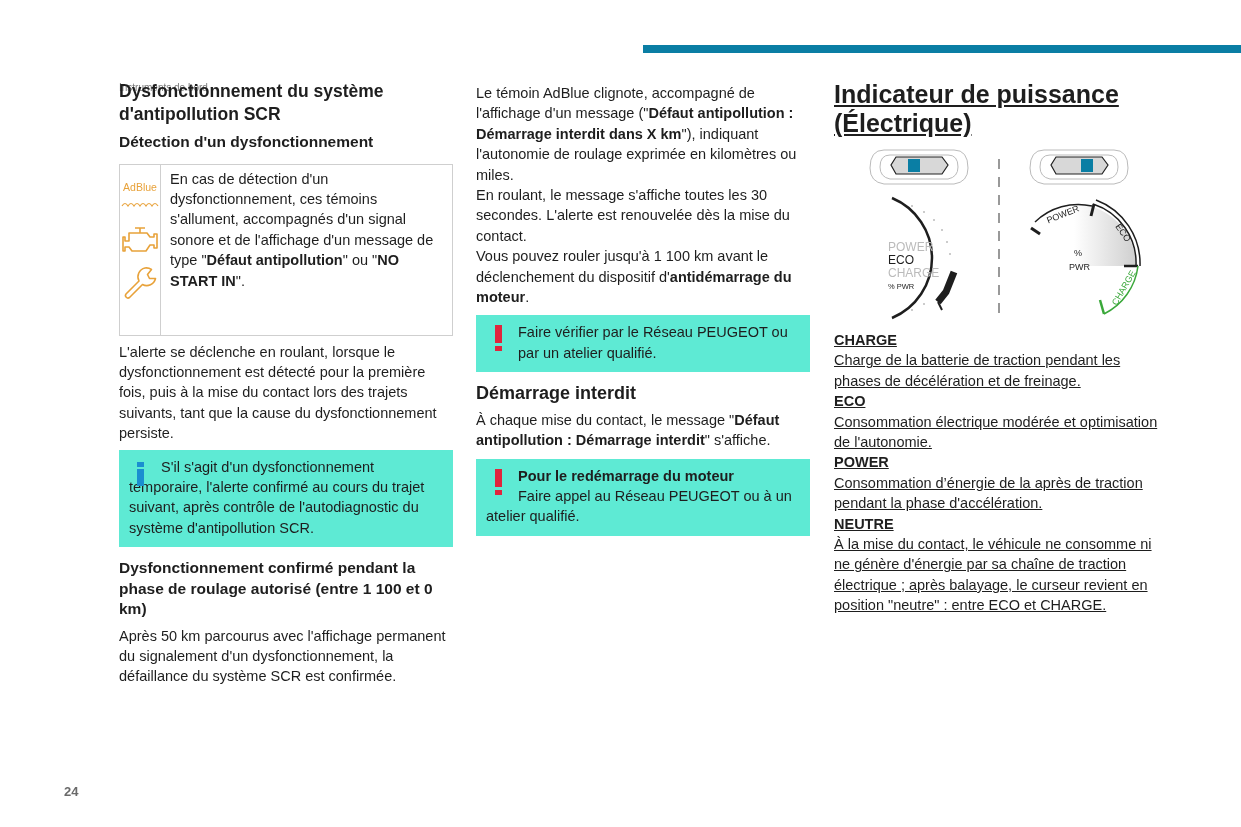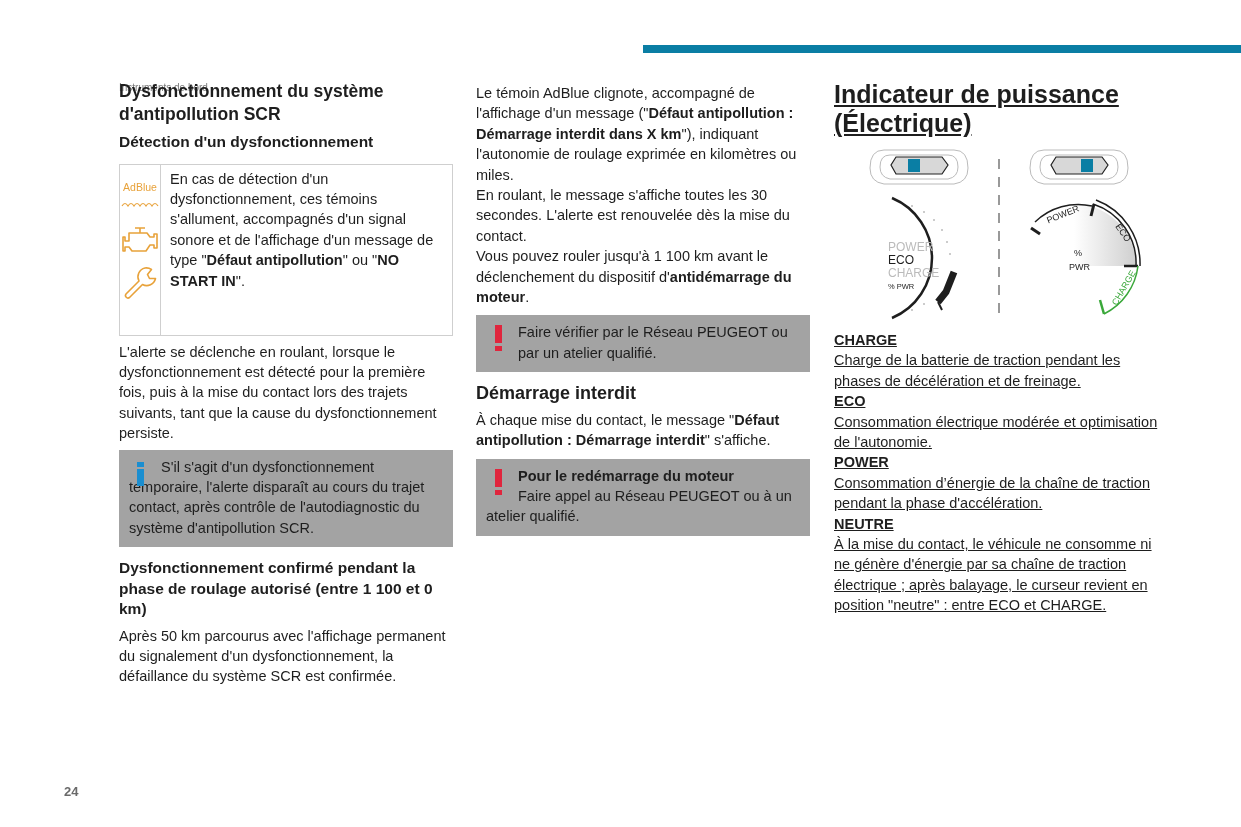--- a/index.html
+++ b/index.html
@@ -20,21 +20,21 @@
   h1.big { font-size: 25px; line-height: 29px; font-weight: bold; margin: 0; color: #1e1e1e; }
   p { margin: 0; }
   b { font-weight: bold; }
 
   .warn-table { display: flex; border: 1px solid #cfcfcf; height: 170px; margin: 11px 0 6px 0; }
   .warn-icons { width: 106px; border-right: 1px solid #cfcfcf; display: flex; flex-direction: column; align-items: center; padding-top: 16px; }
   .warn-text { padding: 4px 8px 0 9px; font-size: 14.5px; line-height: 20.4px; }
   .adblue { color: #e8a23a; font-size: 10.5px; text-align: center; line-height: 12px; }
   .adblue-waves { width: 40px; height: 8px; }
 
-  .note { background: #a3a3a3; padding: 7px 10px 9px 10px; margin: 6px 0 11px 0; position: relative; }
+  .note { background: #5eead4; padding: 7px 10px 9px 10px; margin: 6px 0 11px 0; position: relative; }
   .note .first { padding-left: 32px; }
   .note.info .mark-i { width: 7px; height: 25px; position: absolute; left: 18px; top: 12px; }
   .mark-i .dot { width: 7px; height: 5px; background: #1a8ed0; }
   .mark-i .stem { width: 7px; height: 17px; background: #1a8ed0; margin-top: 2px; }
   .mark-ex { position: absolute; left: 19px; top: 10px; width: 7px; }
   .mark-ex .bar { width: 7px; height: 18px; background: #e0253d; }
   .mark-ex .pt { width: 7px; height: 5px; background: #e0253d; margin-top: 3px; }
 
   .diagram { position: relative; height: 180px; margin: 6px 0 10px 0; }
   .lbl-bold { font-weight: bold; font-size: 14.5px; line-height: 20.4px; }
@@ -69,21 +69,21 @@
     </div>
   </div>
 
   <p>L'alerte se déclenche en roulant, lorsque le dysfonctionnement est détecté pour la première fois, puis à la mise du contact lors des trajets suivants, tant que la cause du dysfonctionnement persiste.</p>
 
   <div class="note info">
     <div class="mark-i">
         <div class="dot"></div>
         <div class="stem"></div>
       </div>
-    <p class="first" style="text-indent: 32px; padding-left: 0px;">S'il s'agit d'un dysfonctionnement temporaire, l'alerte disparaît au cours du trajet contact, après contrôle de l'autodiagnostic du système d'antipollution SCR.</p>
+    <p class="first" style="text-indent: 32px; padding-left: 0px;">S'il s'agit d'un dysfonctionnement temporaire, l'alerte confirmé au cours du trajet suivant, après contrôle de l'autodiagnostic du système d'antipollution SCR.</p>
   </div>
 
   <h3 class="sub" style="margin-top:2px">Dysfonctionnement confirmé pendant la phase de roulage autorisé (entre 1 100 et 0 km)</h3>
   <p>Après 50 km parcourus avec l'affichage permanent du signalement d'un dysfonctionnement, la défaillance du système SCR est confirmée.</p>
 </div>
 
 <div class="col col2">
   <p><span>Le témoin AdBlue clignote, accompagné de l'affichage d'un message ("</span><b>Défaut antipollution : Démarrage interdit dans X km</b><span>"), indiquant l'autonomie de roulage exprimée en kilomètres ou miles.</span></p>
   <p>En roulant, le message s'affiche toutes les 30 secondes. L'alerte est renouvelée dès la mise du contact.</p>
   <p><span>Vous pouvez rouler jusqu'à 1 100 km avant le déclenchement du dispositif d'</span><b>antidémarrage du moteur</b><span>.</span></p>
@@ -174,20 +174,20 @@
       </g>
     </svg>
   </div>
 
   <div style="margin-top:-4px">
     <div class="lbl-bold">CHARGE</div>
     <p>Charge de la batterie de traction pendant les phases de décélération et de freinage.</p>
     <div class="lbl-bold">ECO</div>
     <p>Consommation électrique modérée et optimisation de l'autonomie.</p>
     <div class="lbl-bold">POWER</div>
-    <p>Consommation d’énergie de la chaîne de traction pendant la phase d'accélération.</p>
+    <p>Consommation d’énergie de la après de traction pendant la phase d'accélération.</p>
     <div class="lbl-bold">NEUTRE</div>
     <p>À la mise du contact, le véhicule ne consomme ni ne génère d'énergie par sa chaîne de traction électrique ; après balayage, le curseur revient en position "neutre" : entre ECO et CHARGE.</p>
   </div>
 
 </div>
 
 <div class="abs page-num">24</div>
 
 </body></html>

